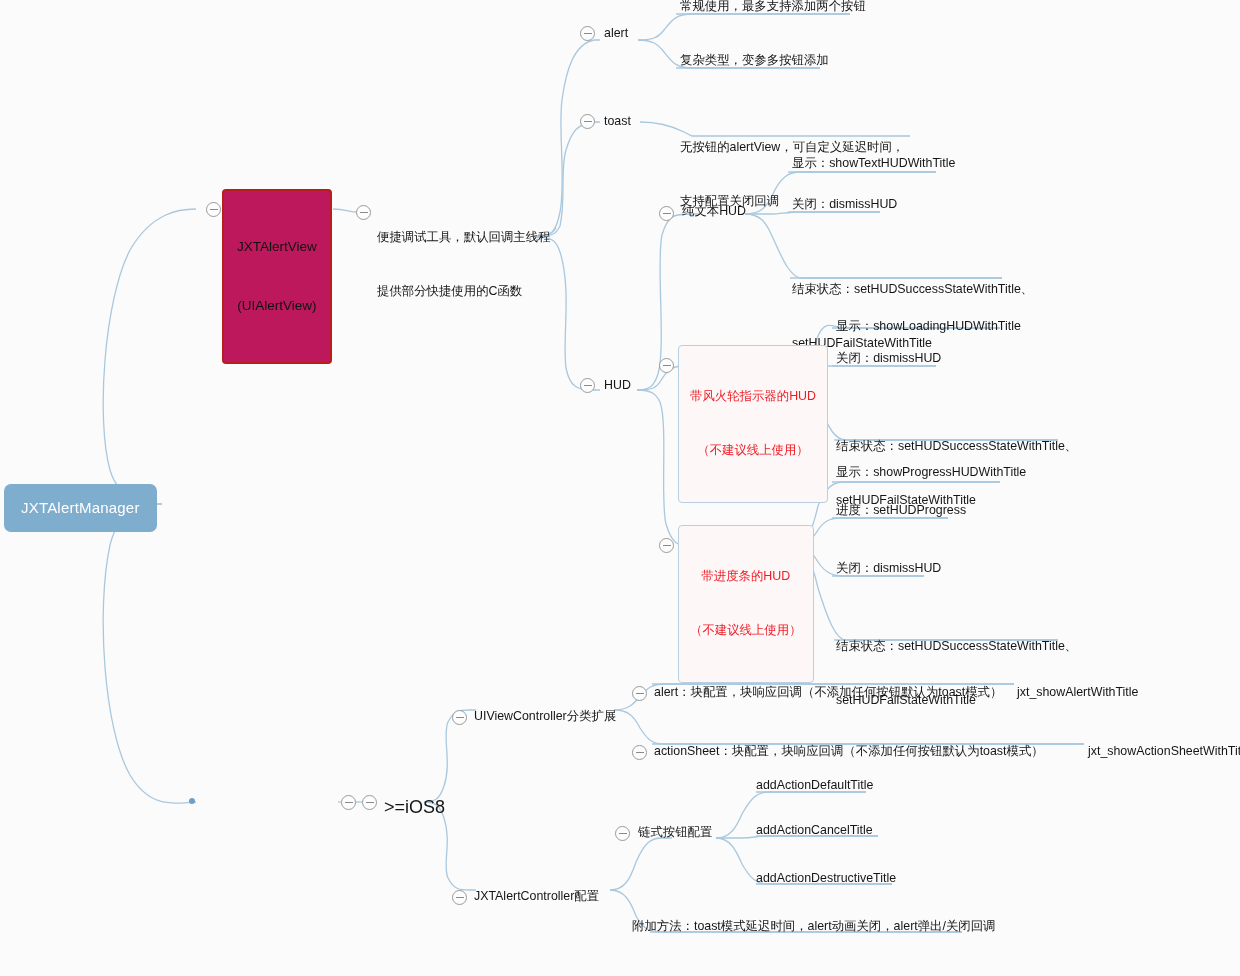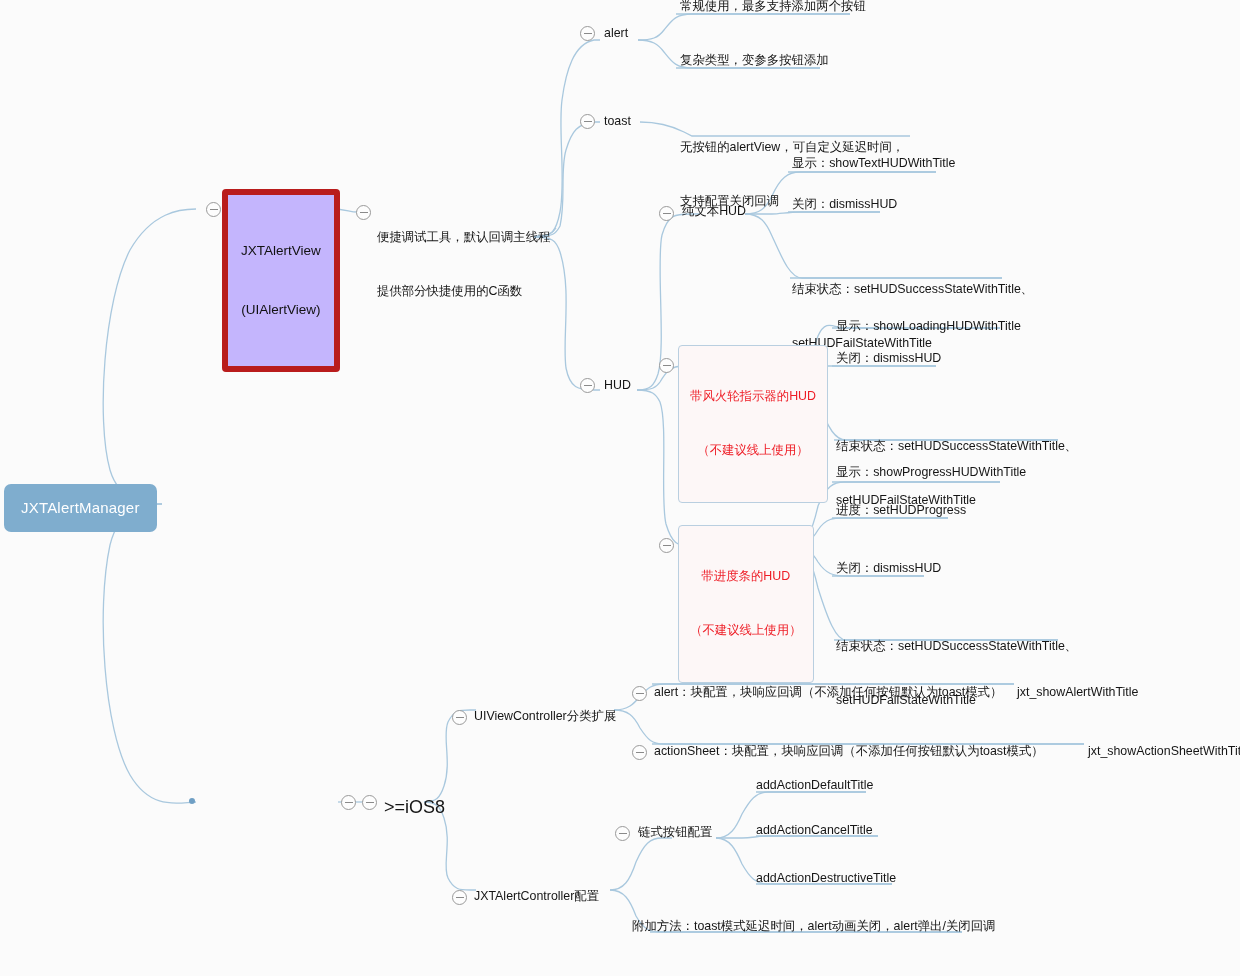--- a/index.html
+++ b/index.html
@@ -38,22 +38,22 @@
   .node.root {
     background: #7fadce;
     color: #ffffff;
     border-radius: 7px;
     font-size: 15px;
     padding: 13px 17px;
     letter-spacing: .2px;
   }
   
   .node.boxed {
-    background: #c4b5fd;
-    border: 6px solid #b91c1c;
+    background: #be185d;
+    border: 2px solid #b91c1c;
     border-radius: 4px;
     font-size: 13.5px;
     padding: 7px 13px;
     text-align: center;
     color: #111;
   }
   
   .node.plain {
     font-size: 12.4px;
     color: #151515;

